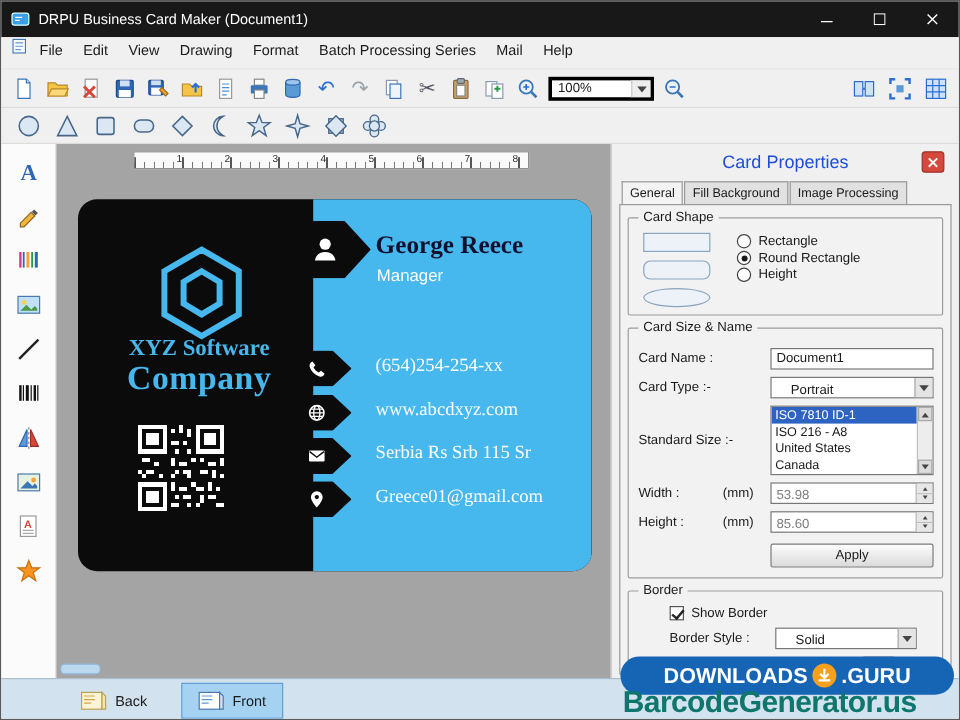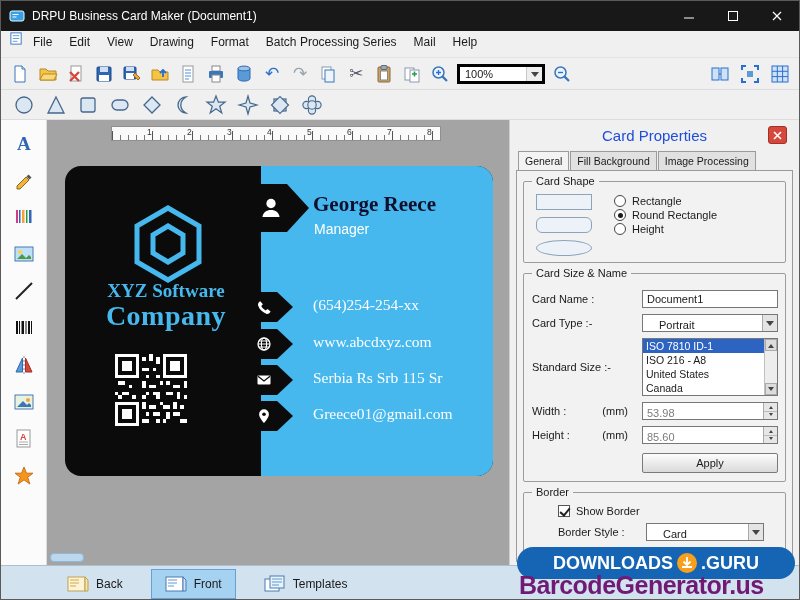--- a/index.html
+++ b/index.html
@@ -105,21 +105,21 @@
 
   
   .bottombar{height:36px;background:#d2e2ef;border-top:1px solid #aebecb;display:flex;align-items:center;padding-left:52px;gap:14px;font-size:12px}
   .btab{display:flex;align-items:center;gap:7px;padding:5px 13px;border:1px solid transparent}
   .btab.active{background:#a6d2f2;border-color:#64a2d6}
 
   
   .watermark{position:absolute;right:2px;bottom:4px;width:280px;height:48px;z-index:60}
   .wm-banner{position:absolute;left:0;top:0;right:2px;height:32px;background:#1565b4;border-radius:16px;display:flex;align-items:center;justify-content:center;gap:4px;color:#fff;font-weight:bold;font-size:18px;z-index:1}
   .wm-circle{width:20px;height:20px;border-radius:50%;background:#f7a01d;display:flex;align-items:center;justify-content:center;flex:none}
-  .wm-big{position:absolute;left:2px;bottom:-5px;font-size:25px;font-weight:bold;color:#701a75;letter-spacing:-.5px;z-index:2;white-space:nowrap}
+  .wm-big{position:absolute;left:2px;bottom:-5px;font-size:25px;font-weight:bold;color:#0f766e;letter-spacing:-.5px;z-index:2;white-space:nowrap}
 </style>
 </head>
 <body>
 
 <div class="window">
 
   <div class="titlebar">
     <svg width="16" height="16" viewBox="0 0 16 16">
         <rect x="1" y="3" width="14" height="10" rx="2" fill="#3aa0e8" stroke="#dff" stroke-width="1"></rect>
         <path d="M3.5 6.5h6M3.5 9h4" stroke="#fff" stroke-width="1.2"></path>
@@ -668,21 +668,21 @@
           <span class="group-label">Border</span>
 
           <div class="brow" style="margin-top:2px">
             <span class="cb checked"></span>
             <span>Show Border</span>
           </div>
 
           <div class="brow">
             <span class="blabel">Border Style :</span>
             <div class="combo bcombo">
-              <span>Card</span>
+              <span>Solid</span>
               <span class="ddbox">
                   <span class="tri"></span>
                 </span>
             </div>
           </div>
 
           <div class="brow">
             <span class="blabel">Border Color :</span>
             <div class="swatch"></div>
             <div class="dots-btn">...</div>
@@ -704,28 +704,20 @@
       <span>Back</span>
     </div>
     <div class="btab active">
       <svg width="22" height="18" viewBox="0 0 22 18">
           <rect x="1" y="2" width="17" height="14" fill="#fff" stroke="#4a7ab0"></rect>
           <path d="M3 5h9M3 8h9M3 11h6" stroke="#5b9bd5"></path>
           <path d="M18 2l3 3v11h-3z" fill="#cfe2f5" stroke="#4a7ab0"></path>
         </svg>
       <span>Front</span>
     </div>
-    <div class="btab">
-      <svg width="22" height="18" viewBox="0 0 22 18">
-          <rect x="1" y="4" width="14" height="12" fill="#fff" stroke="#4a7ab0"></rect>
-          <rect x="6" y="1" width="14" height="12" fill="#eaf3fc" stroke="#4a7ab0"></rect>
-          <path d="M8 4h10M8 7h10M8 10h7" stroke="#5b9bd5"></path>
-        </svg>
-      <span>Templates</span>
-    </div>
   </div>
 
   <div class="watermark">
     <div class="wm-banner">
       <span>DOWNLOADS</span>
       <span class="wm-circle">
           <svg width="10" height="12" viewBox="0 0 10 12">
             <path d="M5 0v7M1.5 4.5L5 8l3.5-3.5M0 10h10" stroke="#fff" stroke-width="1.8" fill="none"></path>
           </svg>
         </span>

